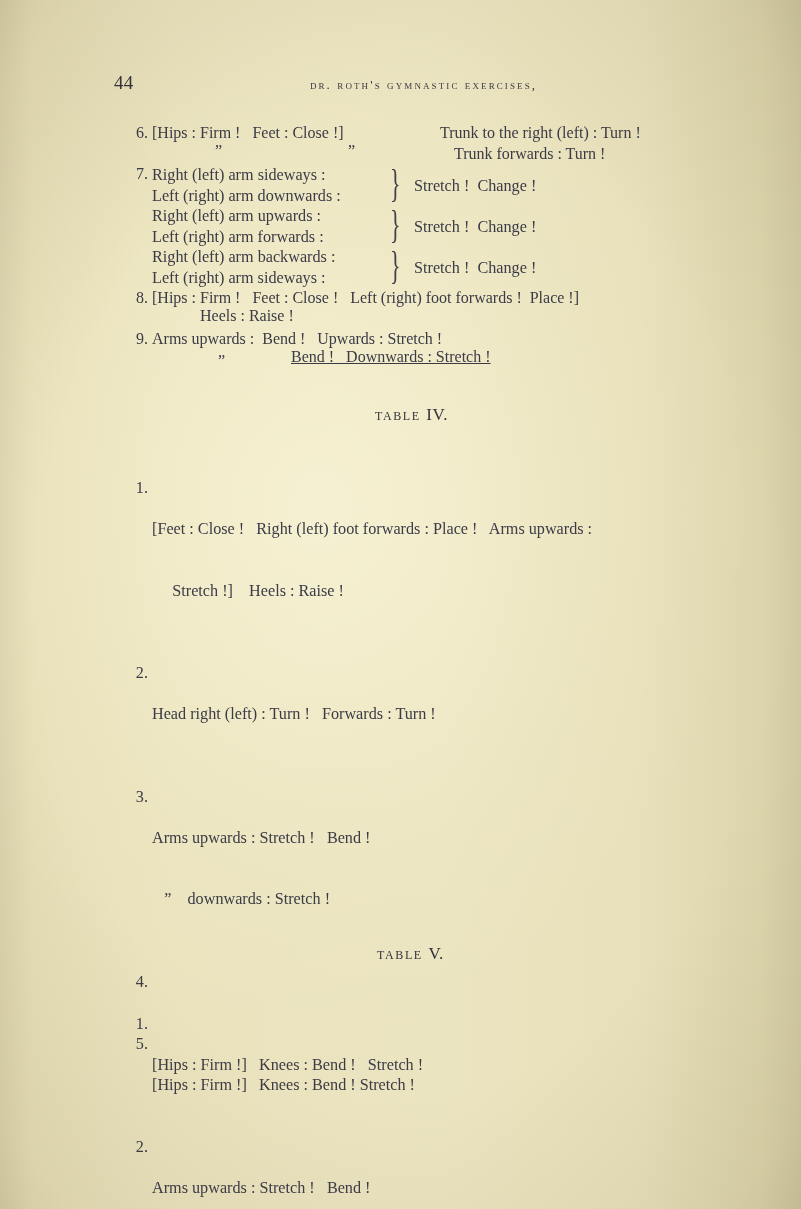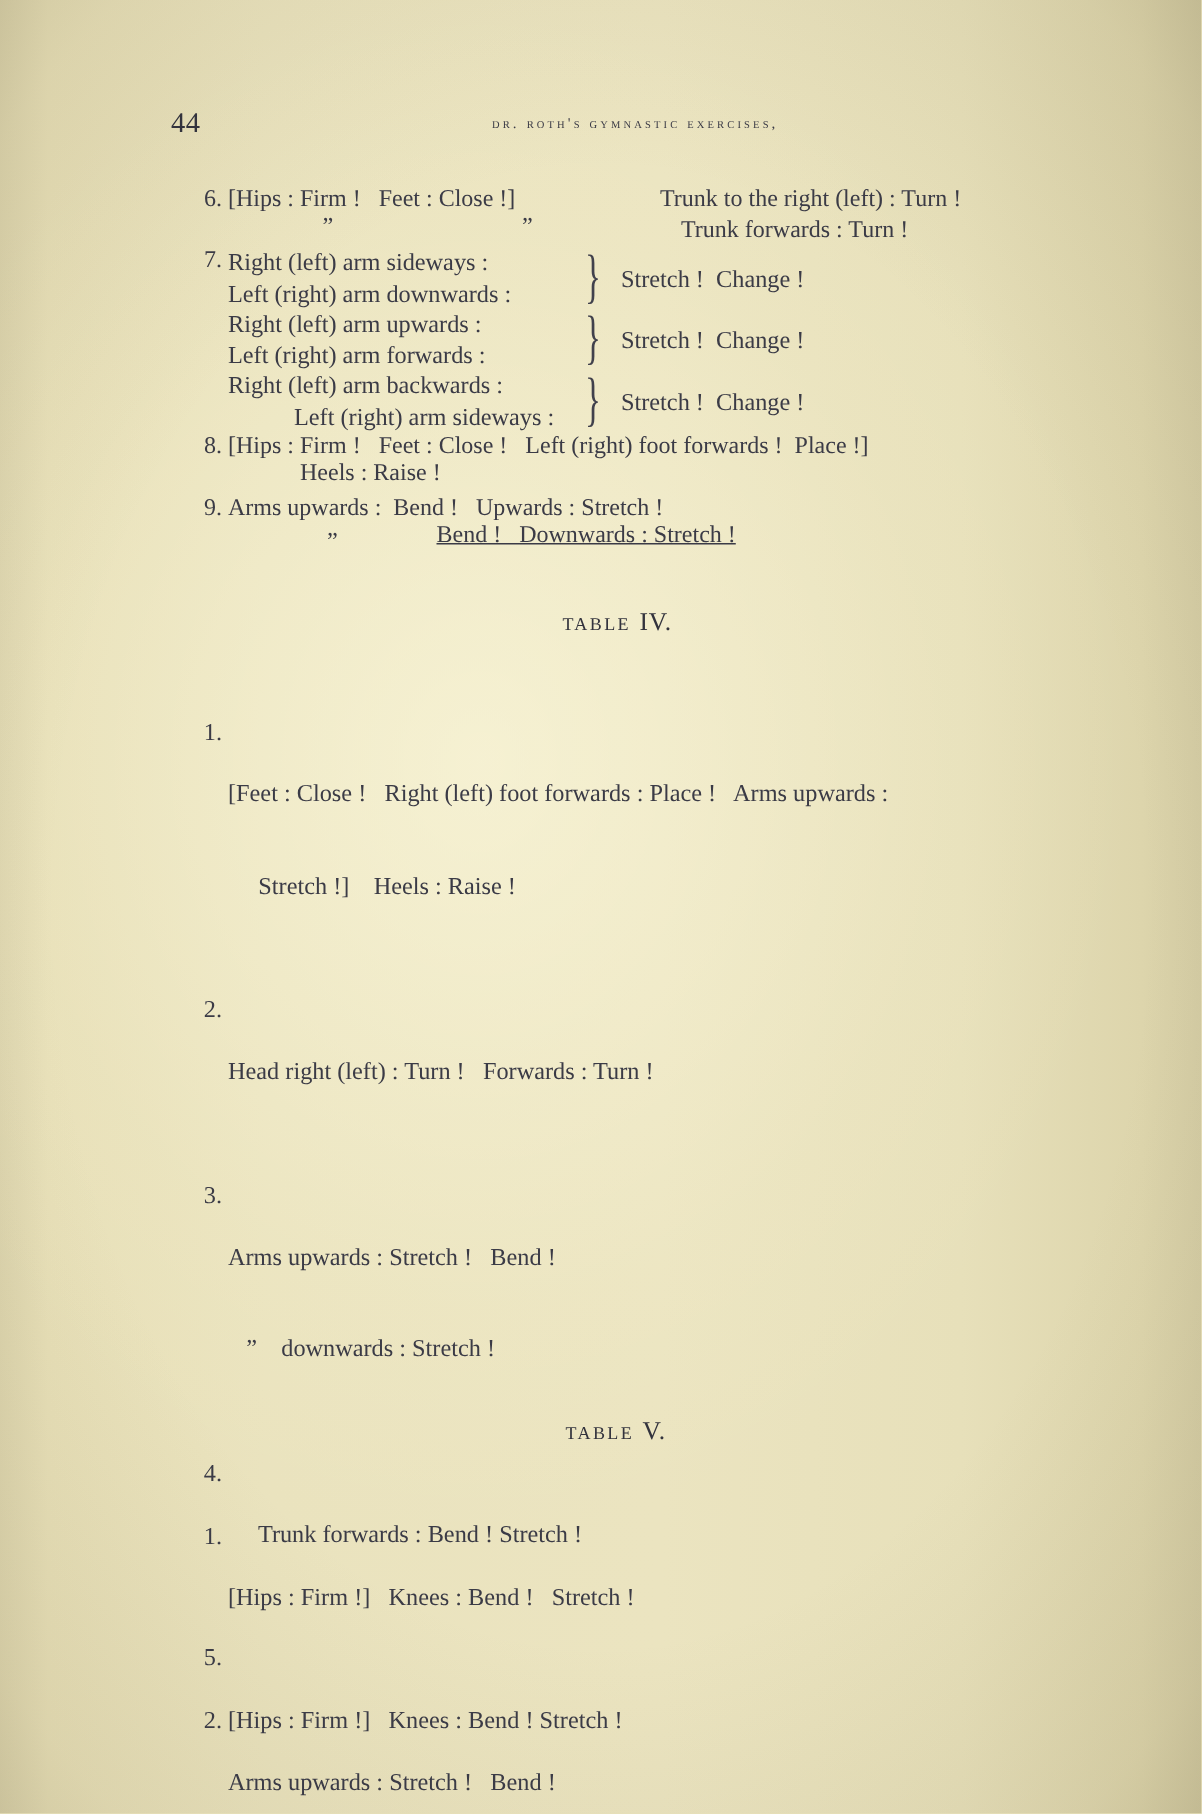--- a/index.html
+++ b/index.html
@@ -54,21 +54,21 @@
     font-size: 19px;
     letter-spacing: 0.3px;
     color: #33333d;
   }
   .running-title {
     position: absolute;
     left: 0;
     top: 5px;
     width: 801px;
     text-align: center;
-    font-size: 10px;
+    font-size: 13px;
     letter-spacing: 2.1px;
     font-variant: small-caps;
     text-transform: lowercase;
     color: #3a3a45;
     padding-left: 46px;
     box-sizing: border-box;
   }
 
   
   .block {
@@ -182,21 +182,21 @@
 
       <div class="brace-group" style="left:0; top:41.2px;">
         <span class="brace-text" style="left:0; top:0;">Right (left) arm upwards :</span>
         <span class="brace-text" style="left:0; top:20.6px;">Left (right) arm forwards :</span>
         <span class="brace-left" style="left:238px; top:-1px;">}</span>
         <span class="brace-text" style="left:262px; top:11px;">Stretch !  Change !</span>
       </div>
 
       <div class="brace-group" style="left:0; top:82.4px;">
         <span class="brace-text" style="left:0; top:0;">Right (left) arm backwards :</span>
-        <span class="brace-text" style="left:0; top:20.6px;margin-left:44px;">Left (right) arm sideways :</span>
+        <span class="brace-text" style="left:0; top:20.6px;">Left (right) arm sideways :</span>
         <span class="brace-left" style="left:238px; top:-1px;">}</span>
         <span class="brace-text" style="left:262px; top:11px;">Stretch !  Change !</span>
       </div>
     </div>
 
     <div style="position:absolute; left:152px; top:165px;">
       <span class="num">8.</span>
       <span class="cont">[Hips : Firm !   Feet : Close !   Left (right) foot forwards !  Place !]</span>
       <span class="cont" style="padding-left:48px;">Heels : Raise !</span>
     </div>
@@ -229,21 +229,20 @@
       </div>
 
       <div class="item">
         <span class="num">3.</span>
         <span class="cont">Arms upwards : Stretch !   Bend !</span>
         <span class="cont">   ”    downwards : Stretch !</span>
       </div>
 
       <div class="item">
         <span class="num">4.</span>
-        <span class="cont">     Trunk forwards : Bend ! Stretch !</span>
       </div>
 
       <div class="item">
         <span class="num">5.</span>
         <span class="cont">[Hips : Firm !]   Knees : Bend ! Stretch !</span>
       </div>
 
     </div>
   </div>
 

